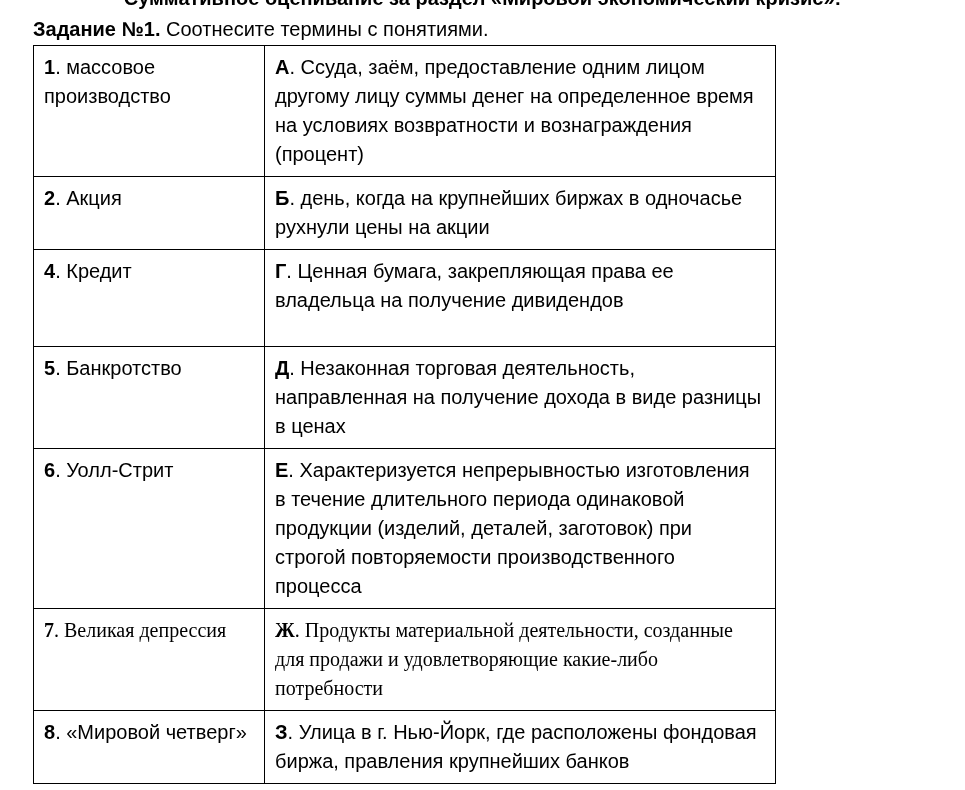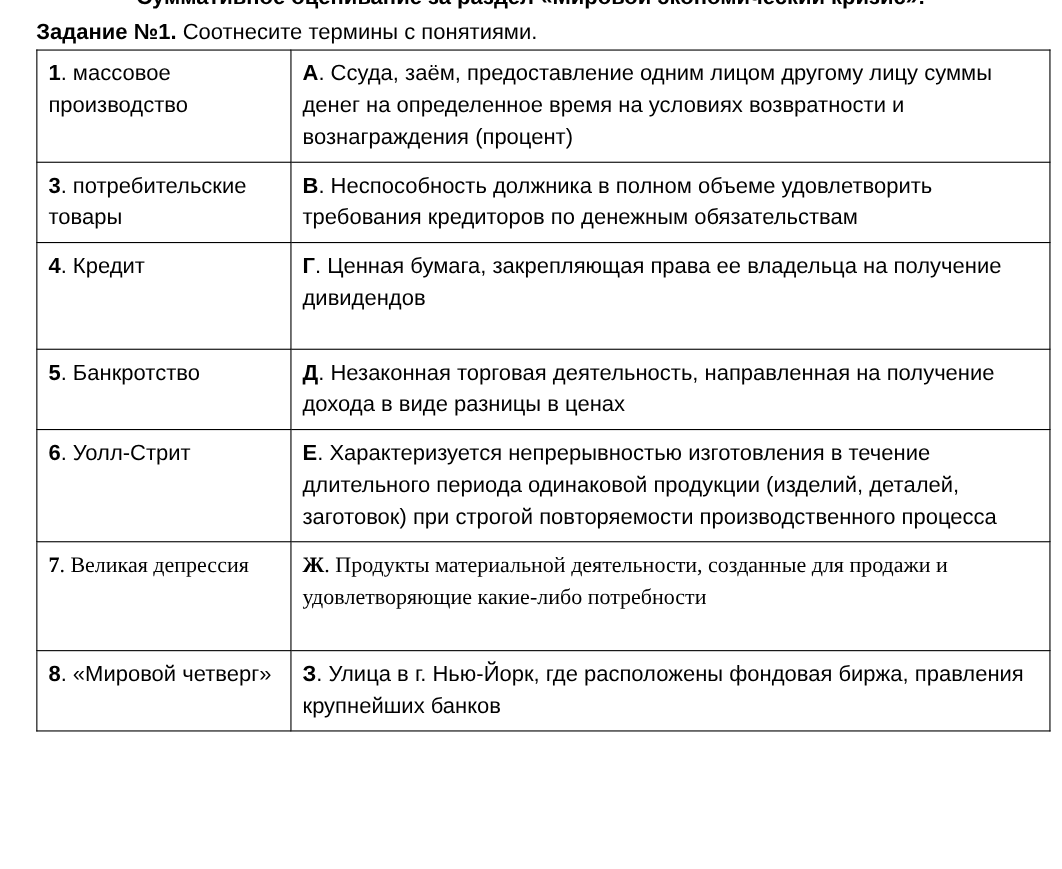--- a/index.html
+++ b/index.html
@@ -35,21 +35,21 @@
     top: 17px;
     left: 33px;
     font-size: 20px;
     line-height: 24px;
   }
   .task-line .bold { font-weight: bold; }
   table.match {
     position: absolute;
     top: 45px;
     left: 33px;
-    width: 922px;
+    width: 743px;
     border-collapse: collapse;
     table-layout: fixed;
     font-size: 20px;
     line-height: 29px;
   }
   table.match td {
     border: 1px solid #000000;
     vertical-align: top;
     padding: 7px 10px 7px 10px;
   }
@@ -84,29 +84,29 @@
     <tbody id="match-body">
   <tr>
     <td class="term-cell">
       <span class="bold">1</span><span>. массовое производство</span>
     </td>
     <td class="def-cell">
       <span class="bold">А</span><span>. Ссуда, заём, предоставление одним лицом другому лицу суммы денег на определенное время на условиях возвратности и вознаграждения (процент)</span>
     </td>
   </tr>
 
-
   <tr>
     <td class="term-cell">
-      <span class="bold">3</span><span>. потребительские товары</span>
+      <span class="bold">2</span><span>. Акция</span>
     </td>
     <td class="def-cell">
-      <span class="bold">В</span><span>. Неспособность должника в полном объеме удовлетворить требования кредиторов по денежным обязательствам</span>
+      <span class="bold">Б</span><span>. день, когда на крупнейших биржах в одночасье рухнули цены на акции</span>
     </td>
   </tr>
+
 
   <tr>
     <td class="term-cell">
       <span class="bold">4</span><span>. Кредит</span>
     </td>
     <td class="def-cell">
       <span class="bold">Г</span><span>. Ценная бумага, закрепляющая права ее владельца на получение дивидендов</span>
     </td>
   </tr>
 

